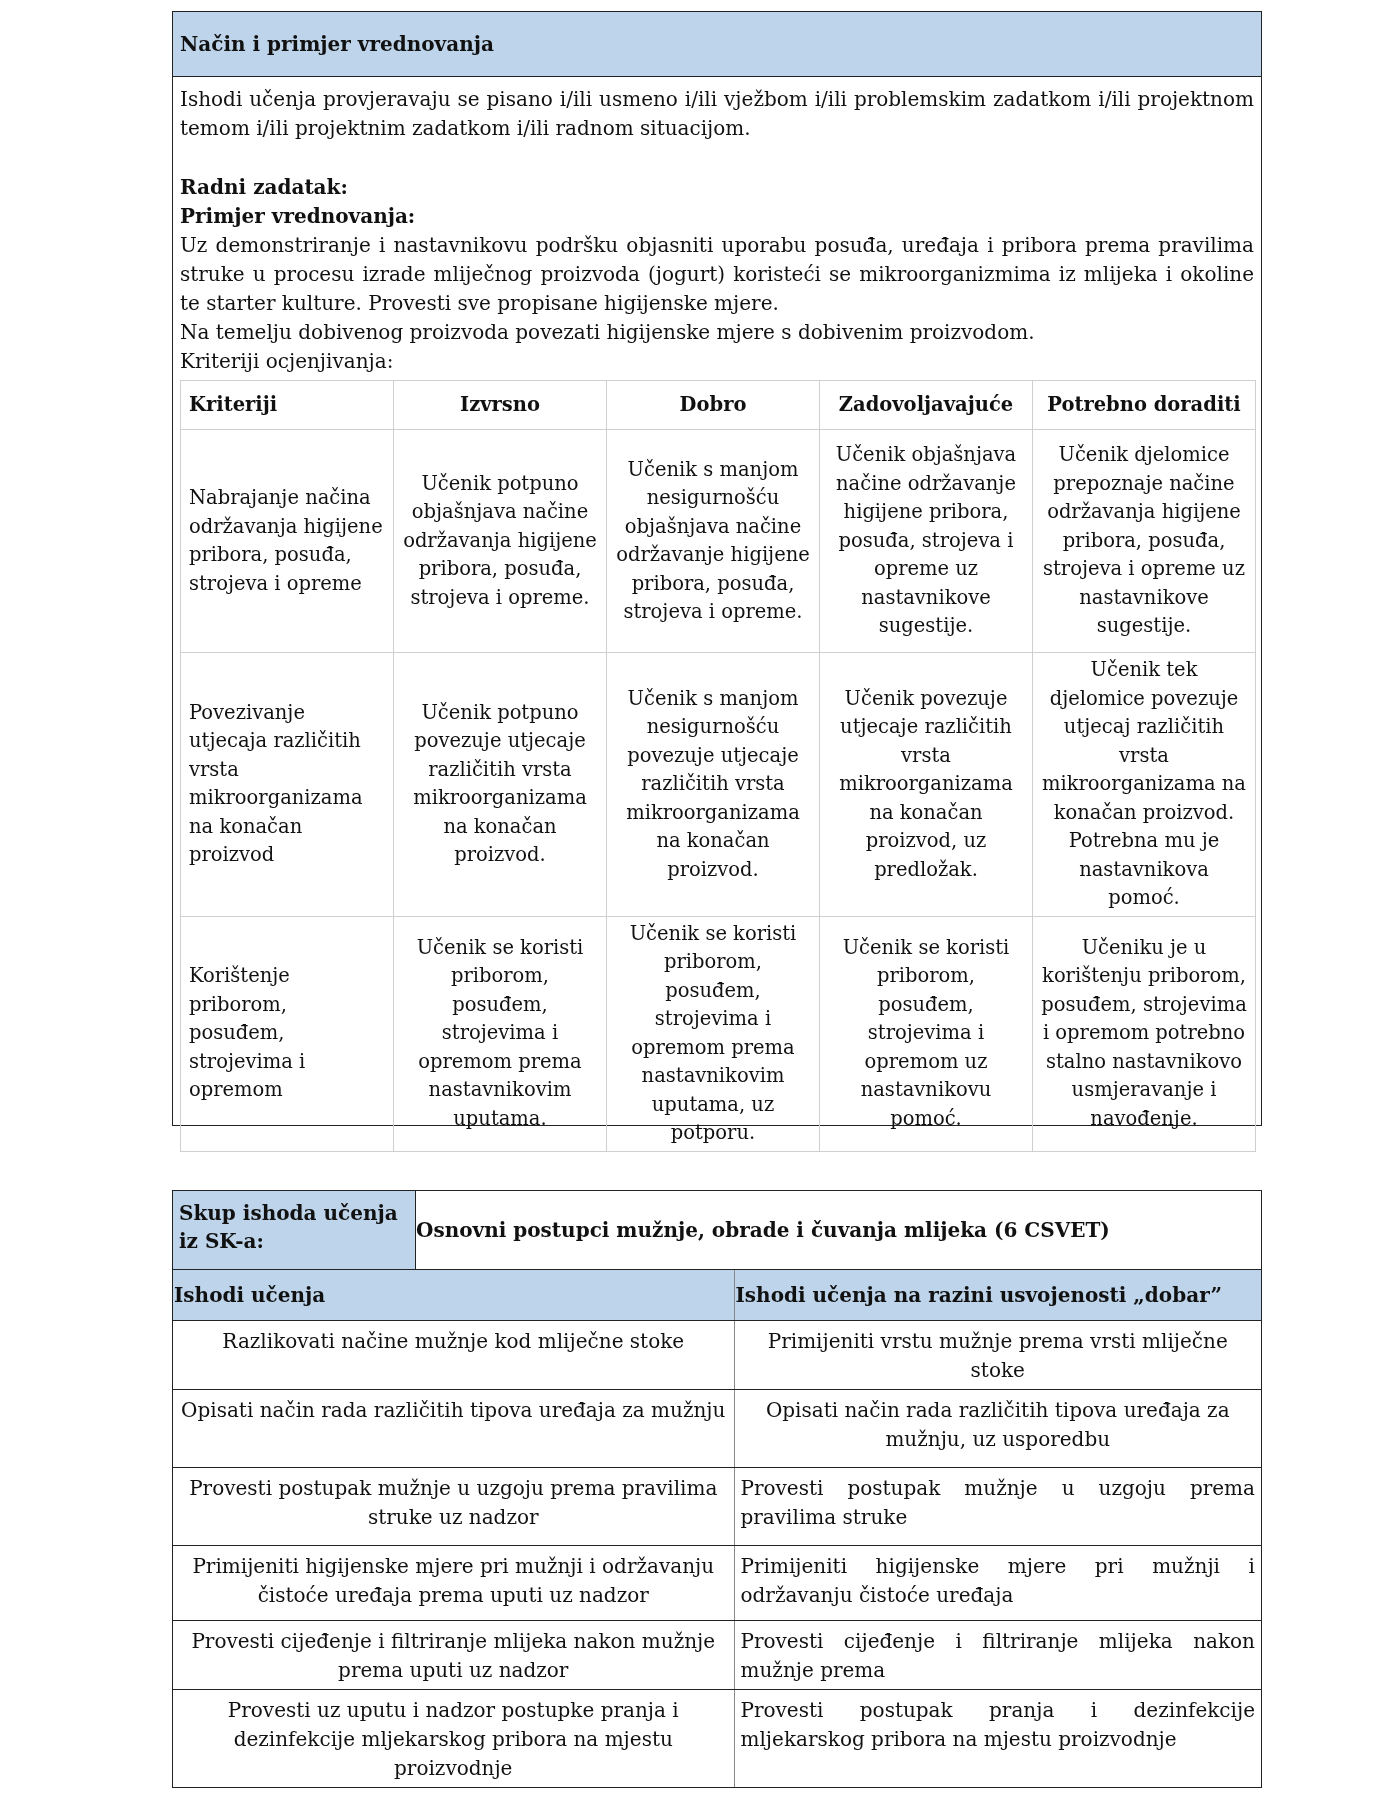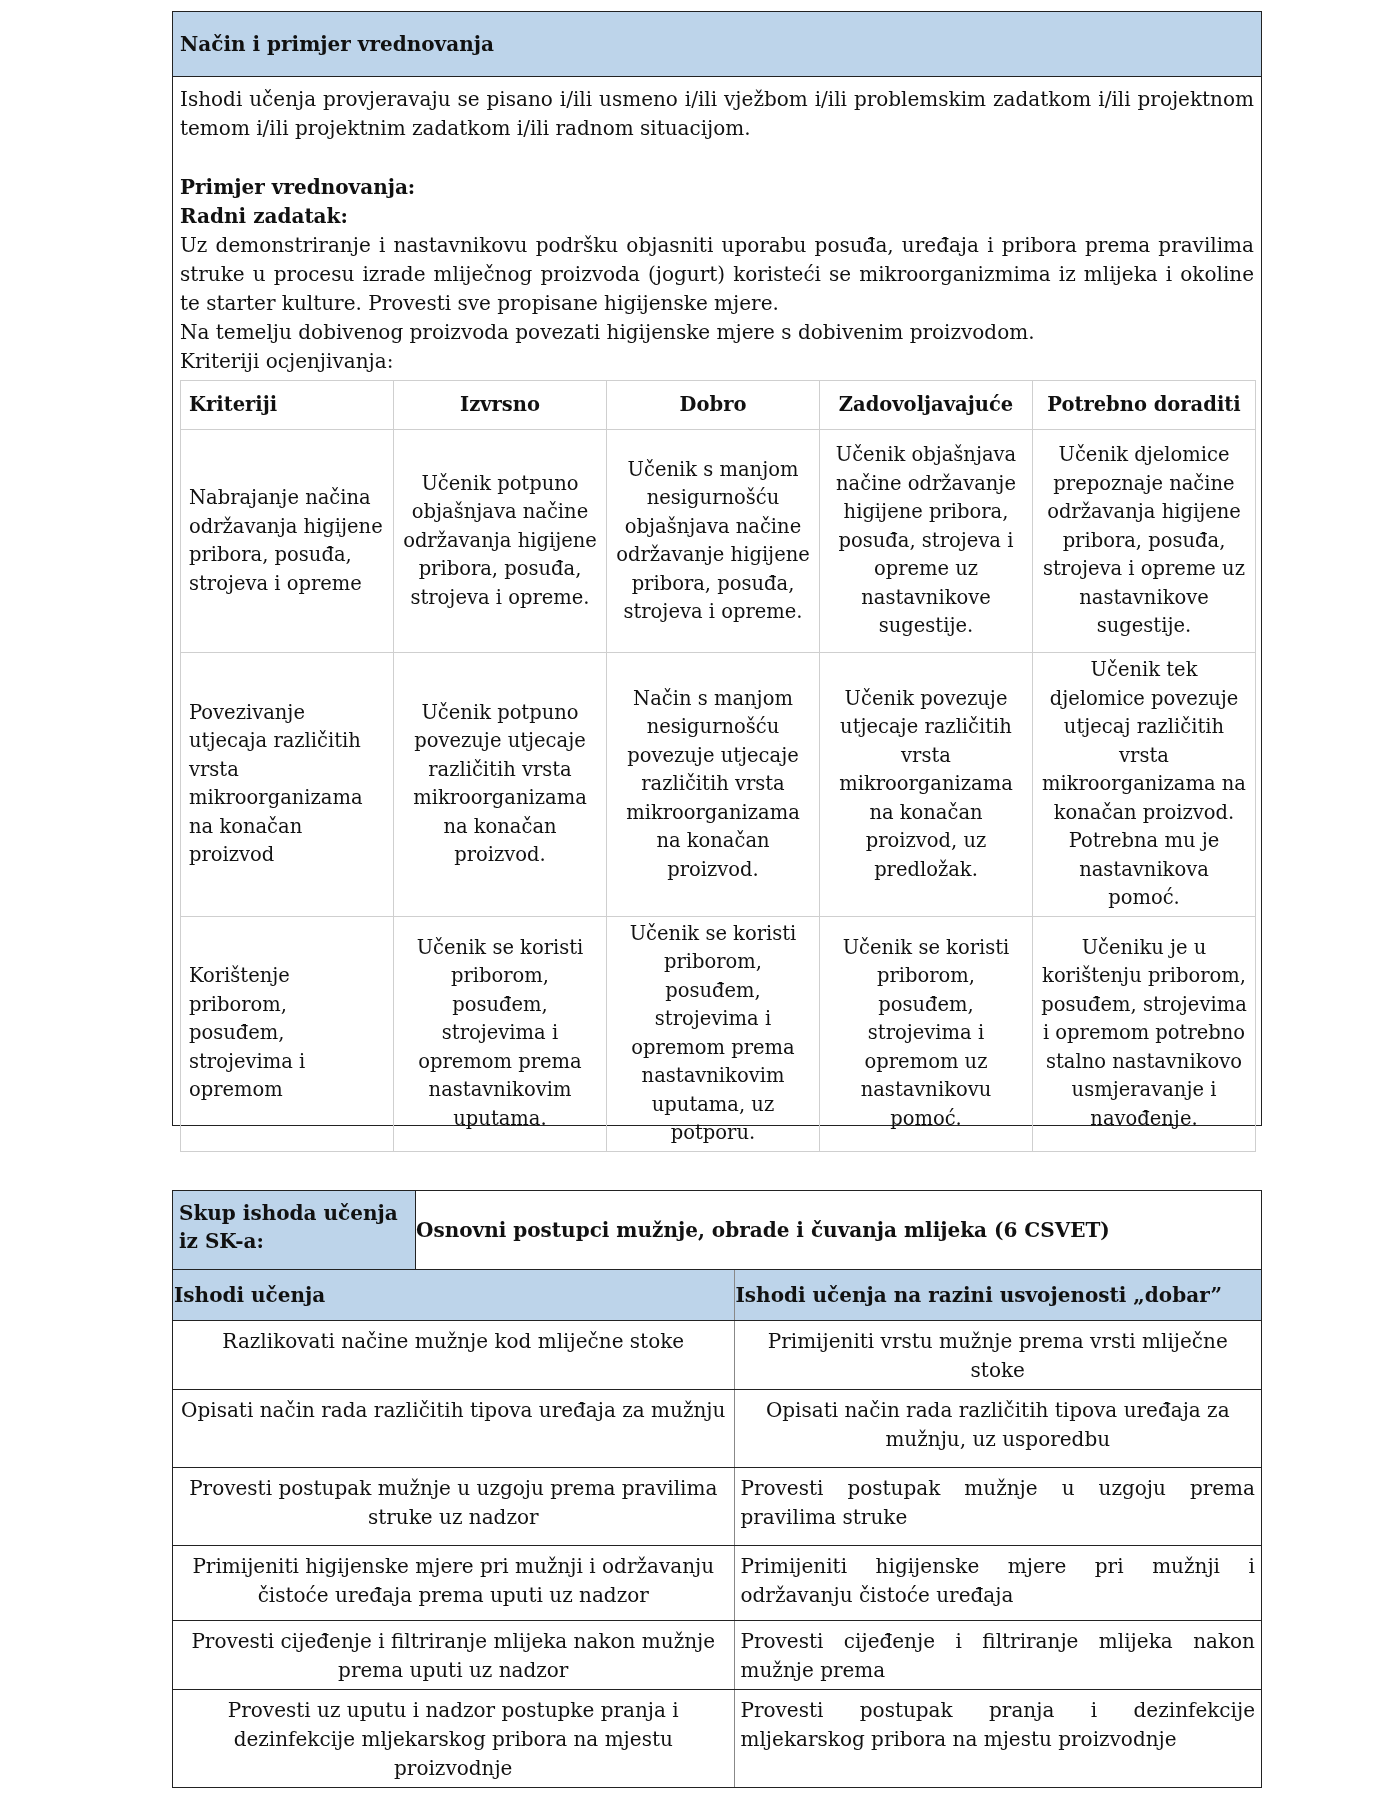--- a/index.html
+++ b/index.html
@@ -60,22 +60,22 @@
   table.out tr:last-child td { border-bottom: none; }
 </style>
 </head>
 <body>
 
 <div class="box1">
   <div class="hdr">Način i primjer vrednovanja</div>
   <div class="body">
     <p>Ishodi učenja provjeravaju se pisano i/ili usmeno i/ili vježbom i/ili problemskim zadatkom i/ili projektnom temom i/ili projektnim zadatkom i/ili radnom situacijom.</p>
     <div class="gap"></div>
+    <p class="bold">Radni zadatak:</p>
     <p class="bold">Primjer vrednovanja:</p>
-    <p class="bold">Radni zadatak:</p>
     <p>Uz demonstriranje i nastavnikovu podršku objasniti uporabu posuđa, uređaja i pribora prema pravilima struke u procesu izrade mliječnog proizvoda (jogurt) koristeći se mikroorganizmima iz mlijeka i okoline te starter kulture. Provesti sve propisane higijenske mjere.</p>
     <p>Na temelju dobivenog proizvoda povezati higijenske mjere s dobivenim proizvodom.</p>
     <p>Kriteriji ocjenjivanja:</p>
     <table class="rub">
       <colgroup>
         <col style="width:213px">
           <col style="width:213px">
           <col style="width:213px">
           <col style="width:213px">
           <col style="width:223px">
@@ -93,21 +93,21 @@
         <tr>
           <td class="first">Nabrajanje načina održavanja higijene pribora, posuđa, strojeva i opreme</td>
           <td>Učenik potpuno objašnjava načine održavanja higijene pribora, posuđa, strojeva i opreme.</td>
           <td>Učenik s manjom nesigurnošću objašnjava načine održavanje higijene pribora, posuđa, strojeva i opreme.</td>
           <td>Učenik objašnjava načine održavanje higijene pribora, posuđa, strojeva i opreme uz nastavnikove sugestije.</td>
           <td>Učenik djelomice prepoznaje načine održavanja higijene pribora, posuđa, strojeva i opreme uz nastavnikove sugestije.</td>
         </tr>
         <tr>
           <td class="first">Povezivanje utjecaja različitih vrsta mikroorganizama na konačan proizvod</td>
           <td>Učenik potpuno povezuje utjecaje različitih vrsta mikroorganizama na konačan proizvod.</td>
-          <td>Način s manjom nesigurnošću povezuje utjecaje različitih vrsta mikroorganizama na konačan proizvod.</td>
+          <td>Učenik s manjom nesigurnošću povezuje utjecaje različitih vrsta mikroorganizama na konačan proizvod.</td>
           <td>Učenik povezuje utjecaje različitih vrsta mikroorganizama na konačan proizvod, uz predložak.</td>
           <td>Učenik tek djelomice povezuje utjecaj različitih vrsta mikroorganizama na konačan proizvod. Potrebna mu je nastavnikova pomoć.</td>
         </tr>
         <tr>
           <td class="first">Korištenje priborom, posuđem, strojevima i opremom</td>
           <td>Učenik se koristi priborom, posuđem, strojevima i opremom prema nastavnikovim uputama.</td>
           <td>Učenik se koristi priborom, posuđem, strojevima i opremom prema nastavnikovim uputama, uz potporu.</td>
           <td>Učenik se koristi priborom, posuđem, strojevima i opremom uz nastavnikovu pomoć.</td>
           <td>Učeniku je u korištenju priborom, posuđem, strojevima i opremom potrebno stalno nastavnikovo usmjeravanje i navođenje.</td>
         </tr>

